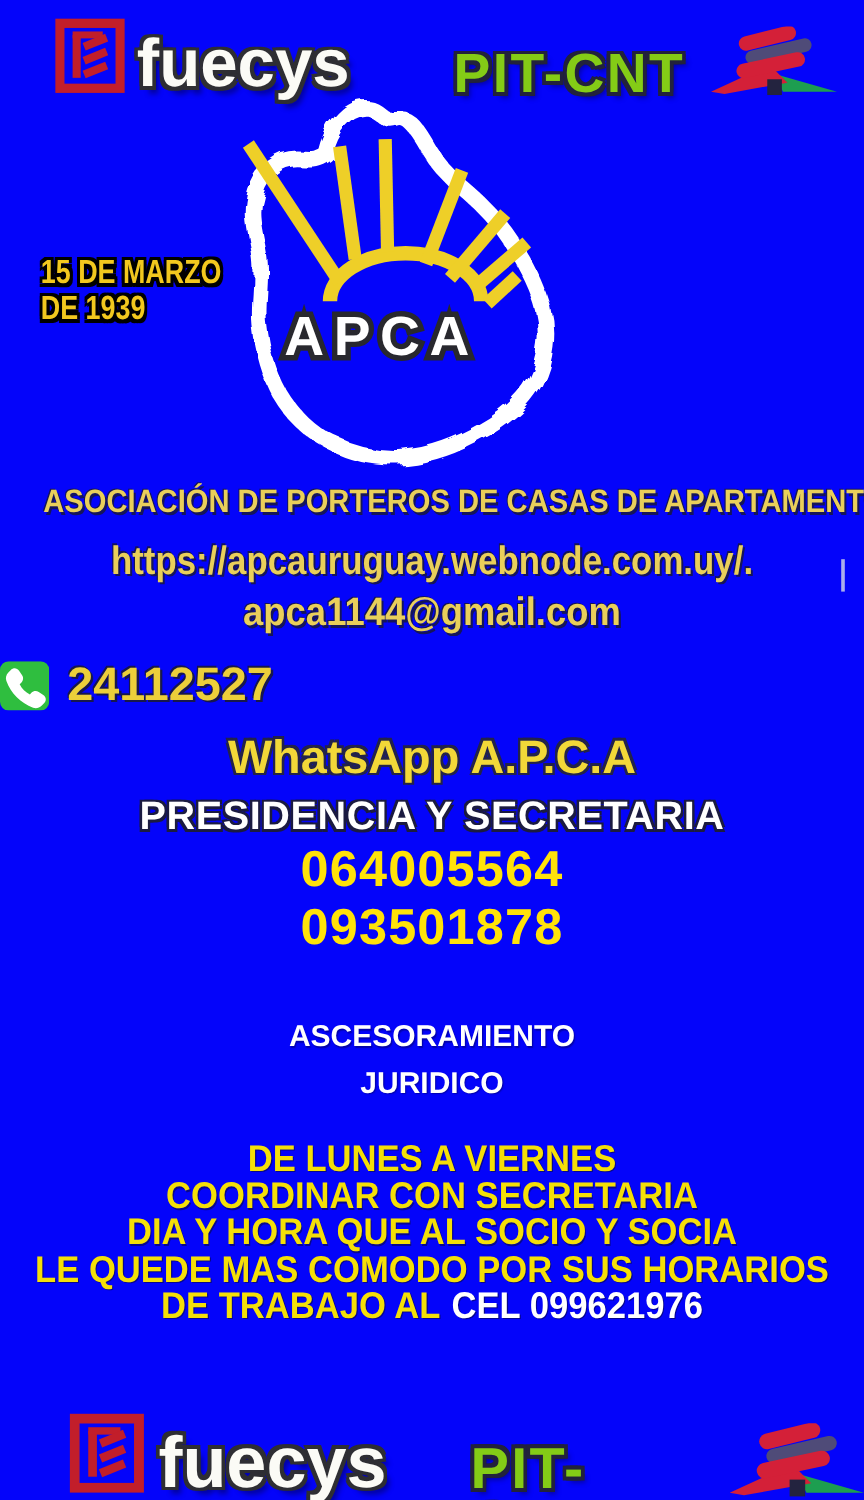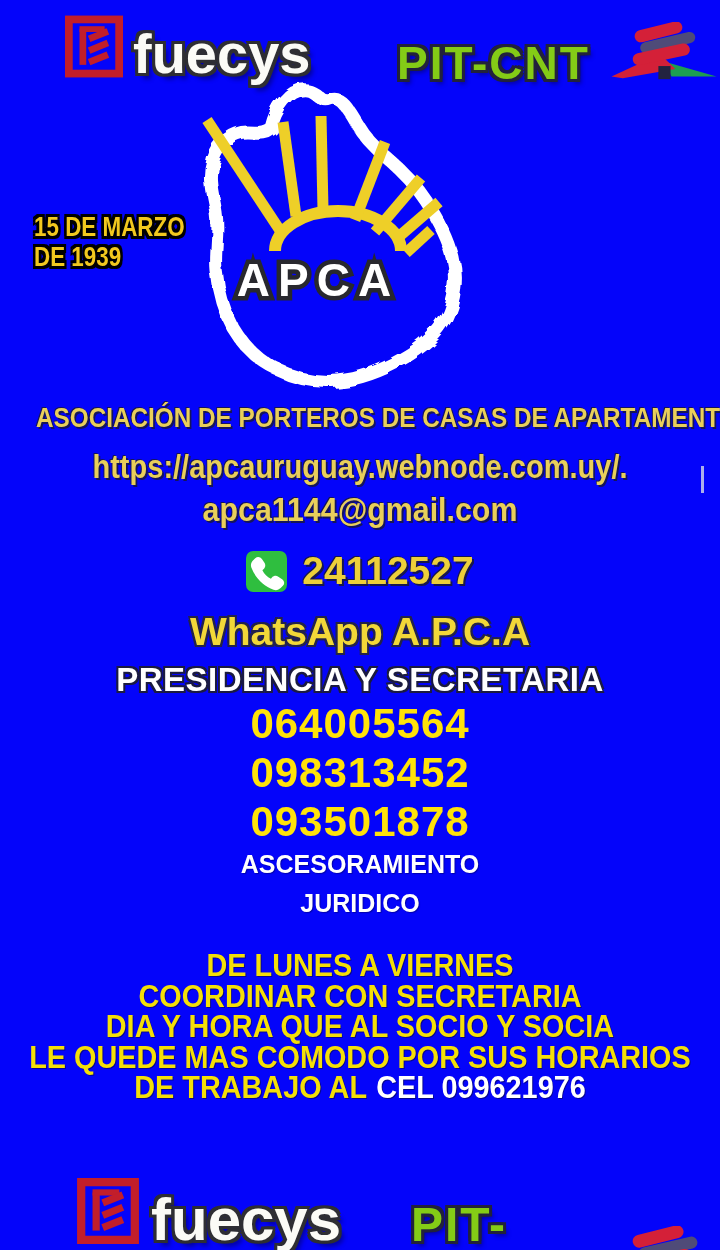--- a/index.html
+++ b/index.html
@@ -6,21 +6,21 @@
   .flyer{
     position:relative;width:720px;height:1250px;overflow:hidden;
     background:#0404fa;
     font-family:"Liberation Sans","DejaVu Sans",sans-serif;
     font-weight:bold;
   }
   .abs{position:absolute;}
   .centerline{position:absolute;left:0;width:100%;text-align:center;white-space:nowrap;}
 
   
-  .logo-group{position:absolute;display:flex;align-items:flex-end;margin-left:19px;}
+  .logo-group{position:absolute;display:flex;align-items:flex-start;}
   .fuecys-text{
     font-size:56px;line-height:56px;color:#fbfbf6;letter-spacing:0px;
     text-shadow:-3px -3px 0 #2e2e33,3px -3px 0 #2e2e33,-3px 3px 0 #2e2e33,3px 3px 0 #2e2e33,
                 -3px 0 0 #2e2e33,3px 0 0 #2e2e33,0 -3px 0 #2e2e33,0 3px 0 #2e2e33,5px 6px 4px rgba(0,0,0,.35);
   }
   .pitcnt-text{
     font-size:46px;line-height:46px;color:#84cc16;letter-spacing:2px;
     text-shadow:-3px -3px 0 #22223c,3px -3px 0 #22223c,-3px 3px 0 #22223c,3px 3px 0 #22223c,
                 -3px 0 0 #22223c,3px 0 0 #22223c,0 -3px 0 #22223c,0 3px 0 #22223c,4px 5px 4px rgba(0,0,0,.35);
   }
@@ -33,21 +33,21 @@
                 -3px 0 0 #000,3px 0 0 #000,0 -3px 0 #000,0 3px 0 #000;
   }
 
   
   .gold-soft{color:#e9cf5a;text-shadow:2px 2px 0 #15155a,-1px -1px 0 #15155a;}
   .org-name{top:403px;font-size:27px;transform:scaleX(.9);}
   .url-line{top:448px;font-size:33px;transform:scaleX(.88);}
   .email-line{top:491px;font-size:33px;transform:scaleX(.92);}
 
   
-  .phone-row{position:absolute;top:549px;left:0;width:100%;display:flex;justify-content:center;align-items:center;gap:15px;}
+  .phone-row{position:absolute;top:549px;left:0;width:100%;display:flex;justify-content:flex-start;align-items:center;gap:15px;}
   .phone-badge{width:41px;height:41px;display:block;}
   .landline{font-size:39px;color:#eccf3a;text-shadow:2px 2px 0 #17174e,-1px -1px 0 #17174e;}
 
   .whatsapp{top:610px;font-size:39px;color:#f2d838;
     text-shadow:-2px -2px 0 #23234a,2px -2px 0 #23234a,-2px 2px 0 #23234a,2px 2px 0 #23234a;}
   .board{top:661px;font-size:33px;color:#fff;letter-spacing:.5px;
     text-shadow:-2px -2px 0 #1b1b40,2px -2px 0 #1b1b40,-2px 2px 0 #1b1b40,2px 2px 0 #1b1b40;}
 
   .mobiles{top:699px;font-size:42px;line-height:49px;color:#ffe20a;letter-spacing:1px;}
   .legal{top:845px;font-size:25px;line-height:39px;color:#ffffff;text-shadow:1px 1px 1px rgba(0,0,30,.35);}
@@ -144,21 +144,20 @@
       </svg>
     </span>
     <span class="landline">24112527</span>
   </div>
 
   <div class="centerline whatsapp">WhatsApp A.P.C.A</div>
   <div class="centerline board">PRESIDENCIA Y SECRETARIA</div>
 
   <div class="centerline mobiles">
     <div>064005564</div>
-    <div>098313452</div>
     <div>093501878</div>
   </div>
 
   <div class="centerline legal">
     <div>ASCESORAMIENTO</div>
     <div>JURIDICO</div>
   </div>
 
   <div class="centerline sched">
     <div>DE LUNES A VIERNES</div>

